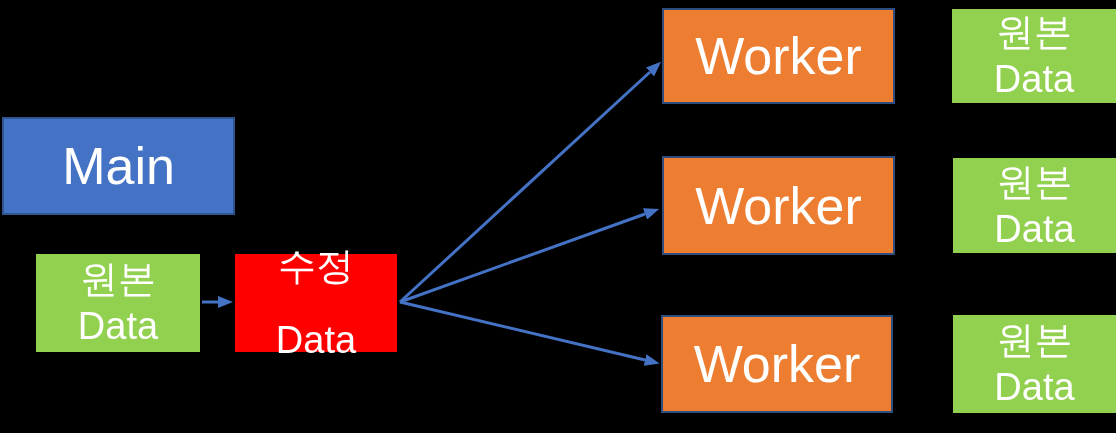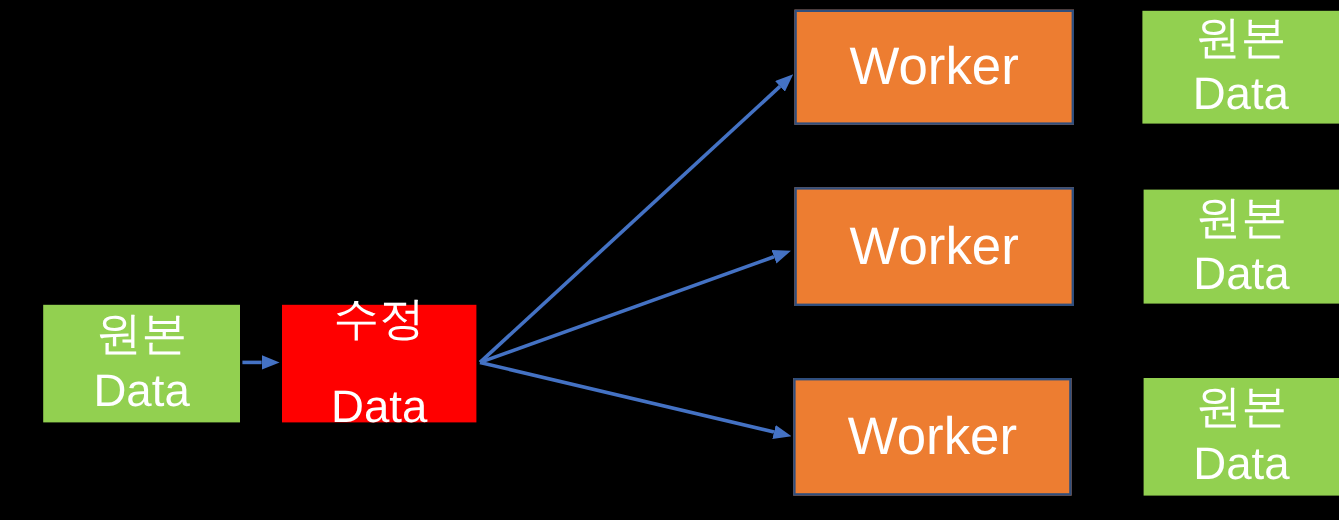--- a/index.html
+++ b/index.html
@@ -32,21 +32,21 @@
     box-sizing: border-box;
     display: flex;
     flex-direction: column;
     align-items: center;
     justify-content: center;
     color: #FFFFFF;
     text-align: center;
     line-height: 47px;
   }
   .node .lbl-single {
-    font-size: 44px;
+    font-size: 52px;
     line-height: 1;
   }
   .node .lbl-line {
     font-size: 38px;
     display: block;
     text-align: center;
   }
   .node-main      { left: 2px;   top: 117px; width: 233px; height: 98px; border: 2px solid transparent; }
   .node-src       { left: 36px;  top: 254px; width: 164px; height: 98px; }
   .node-mod       { left: 235px; top: 254px; width: 162px; height: 98px; }
@@ -70,20 +70,23 @@
       </marker>
     </defs>
     <g style="stroke: rgb(68, 114, 196);">
       <line class="arrow-line" x1="202" y1="302" x2="218" y2="302" marker-end="url(#ah)"></line>
       <line class="arrow-line" x1="400" y1="302" x2="650" y2="72" marker-end="url(#ah)"></line>
       <line class="arrow-line" x1="400" y1="302" x2="645" y2="214" marker-end="url(#ah)"></line>
       <line class="arrow-line" x1="400" y1="302" x2="645" y2="360" marker-end="url(#ah)"></line>
     </g>
   </svg>
 
+  <div class="node node-main" style="background-color: rgb(68, 114, 196); border-color: rgb(47, 84, 143);">
+    <span class="lbl-single">Main</span>
+  </div>
 
   <div class="node node-src" style="background-color: rgb(146, 208, 80);">
     <span class="lbl-line">원본</span>
     <span class="lbl-line">Data</span>
   </div>
 
   <div class="node node-mod" style="background-color: rgb(255, 0, 0); gap: 27px;">
     <span class="lbl-line">수정</span>
     <span class="lbl-line">Data</span>
   </div>

